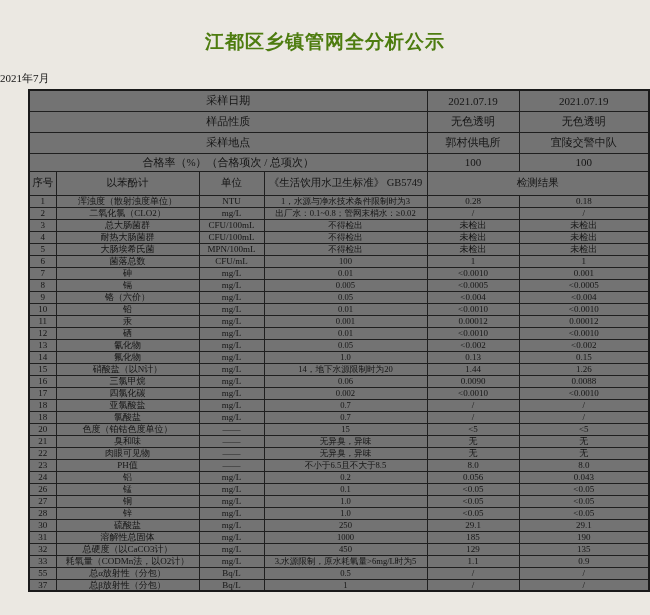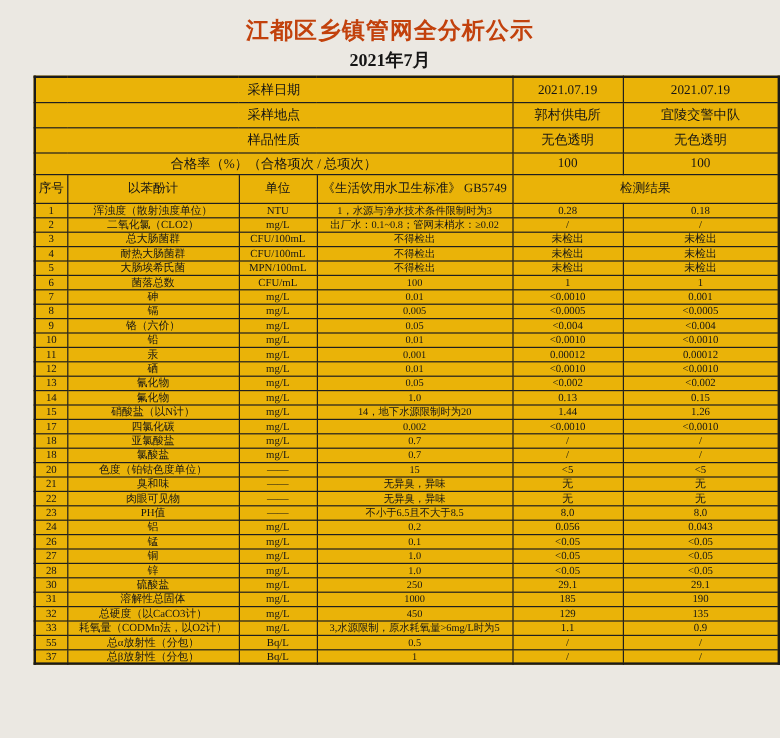--- a/index.html
+++ b/index.html
@@ -6,41 +6,40 @@
   body{
     width:650px;height:615px;
     background:#ebe8e2;
     font-family:"Liberation Serif","DejaVu Serif",serif;
     color:#151515;
     overflow:hidden;
     position:relative;
   }
   .page{position:absolute;inset:0;}
   .title{
-    margin:0;
+    margin:16px;
     padding-top:13px;
     text-align:center;
     font-size:19px;
     font-weight:bold;
     letter-spacing:1px;
-    color:#c2410c;
+    color:#4d7c0f;
   }
   .subtitle{
-    text-align:center;
-    font-size:15px;
-    font-weight:bold;
+    font-size:11px;
+    font-weight:normal;
     margin-top:2px;
     margin-bottom:3px;
   }
   table.report{
     border-collapse:collapse;
     table-layout:fixed;
     width:620px;
     margin-left:28px;
-    background:#eab308;
+    background:#737373;
     border:2px solid #1a1a1a;
   }
   table.report td{
     border:1px solid #1f1f1f;
     padding:0;
     text-align:center;
     vertical-align:middle;
     overflow:hidden;
     white-space:nowrap;
   }
@@ -67,28 +66,28 @@
       <col style="width:92px">
       <col style="width:130px">
     </colgroup>
     <tbody id="meta-body">
         <tr class="meta-row">
     <td colspan="4" class="meta-label">采样日期</td>
     <td>2021.07.19</td>
     <td>2021.07.19</td>
   </tr>
         <tr class="meta-row">
+    <td colspan="4" class="meta-label">样品性质</td>
+    <td>无色透明</td>
+    <td>无色透明</td>
+  </tr>
+        <tr class="meta-row">
     <td colspan="4" class="meta-label">采样地点</td>
     <td>郭村供电所</td>
     <td>宜陵交警中队</td>
-  </tr>
-        <tr class="meta-row">
-    <td colspan="4" class="meta-label">样品性质</td>
-    <td>无色透明</td>
-    <td>无色透明</td>
   </tr>
         <tr class="meta-row rate-row">
     <td colspan="4" class="meta-label">合格率（%）（合格项次 / 总项次）</td>
     <td>100</td>
     <td>100</td>
   </tr>
       </tbody>
     <tbody>
       <tr class="head-row">
         <td>序号</td>
@@ -213,20 +212,28 @@
   </tr>
         <tr class="data-row">
     <td>15</td>
     <td class="item-cell">硝酸盐（以N计）</td>
     <td>mg/L</td>
     <td class="standard-cell">14，地下水源限制时为20</td>
     <td>1.44</td>
     <td>1.26</td>
   </tr>
         <tr class="data-row">
+    <td>16</td>
+    <td class="item-cell">三氯甲烷</td>
+    <td>mg/L</td>
+    <td class="standard-cell">0.06</td>
+    <td>0.0090</td>
+    <td>0.0088</td>
+  </tr>
+        <tr class="data-row">
     <td>17</td>
     <td class="item-cell">四氯化碳</td>
     <td>mg/L</td>
     <td class="standard-cell">0.002</td>
     <td>&lt;0.0010</td>
     <td>&lt;0.0010</td>
   </tr>
         <tr class="data-row">
     <td>18</td>
     <td class="item-cell">亚氯酸盐</td>

